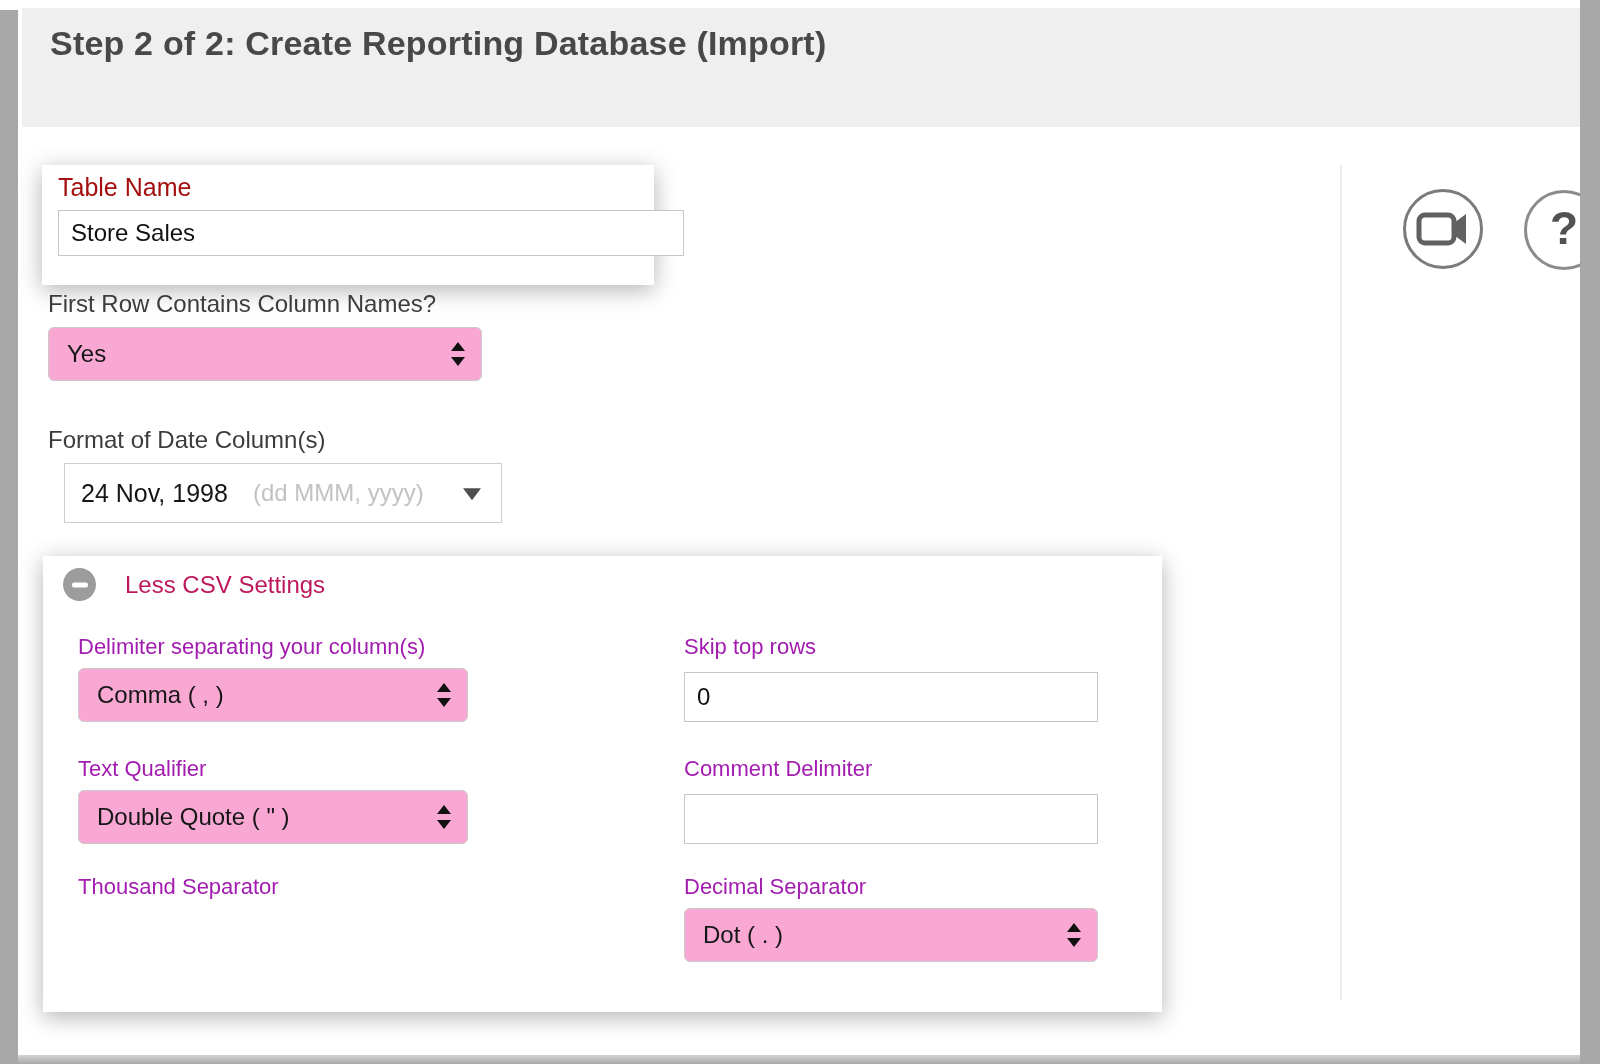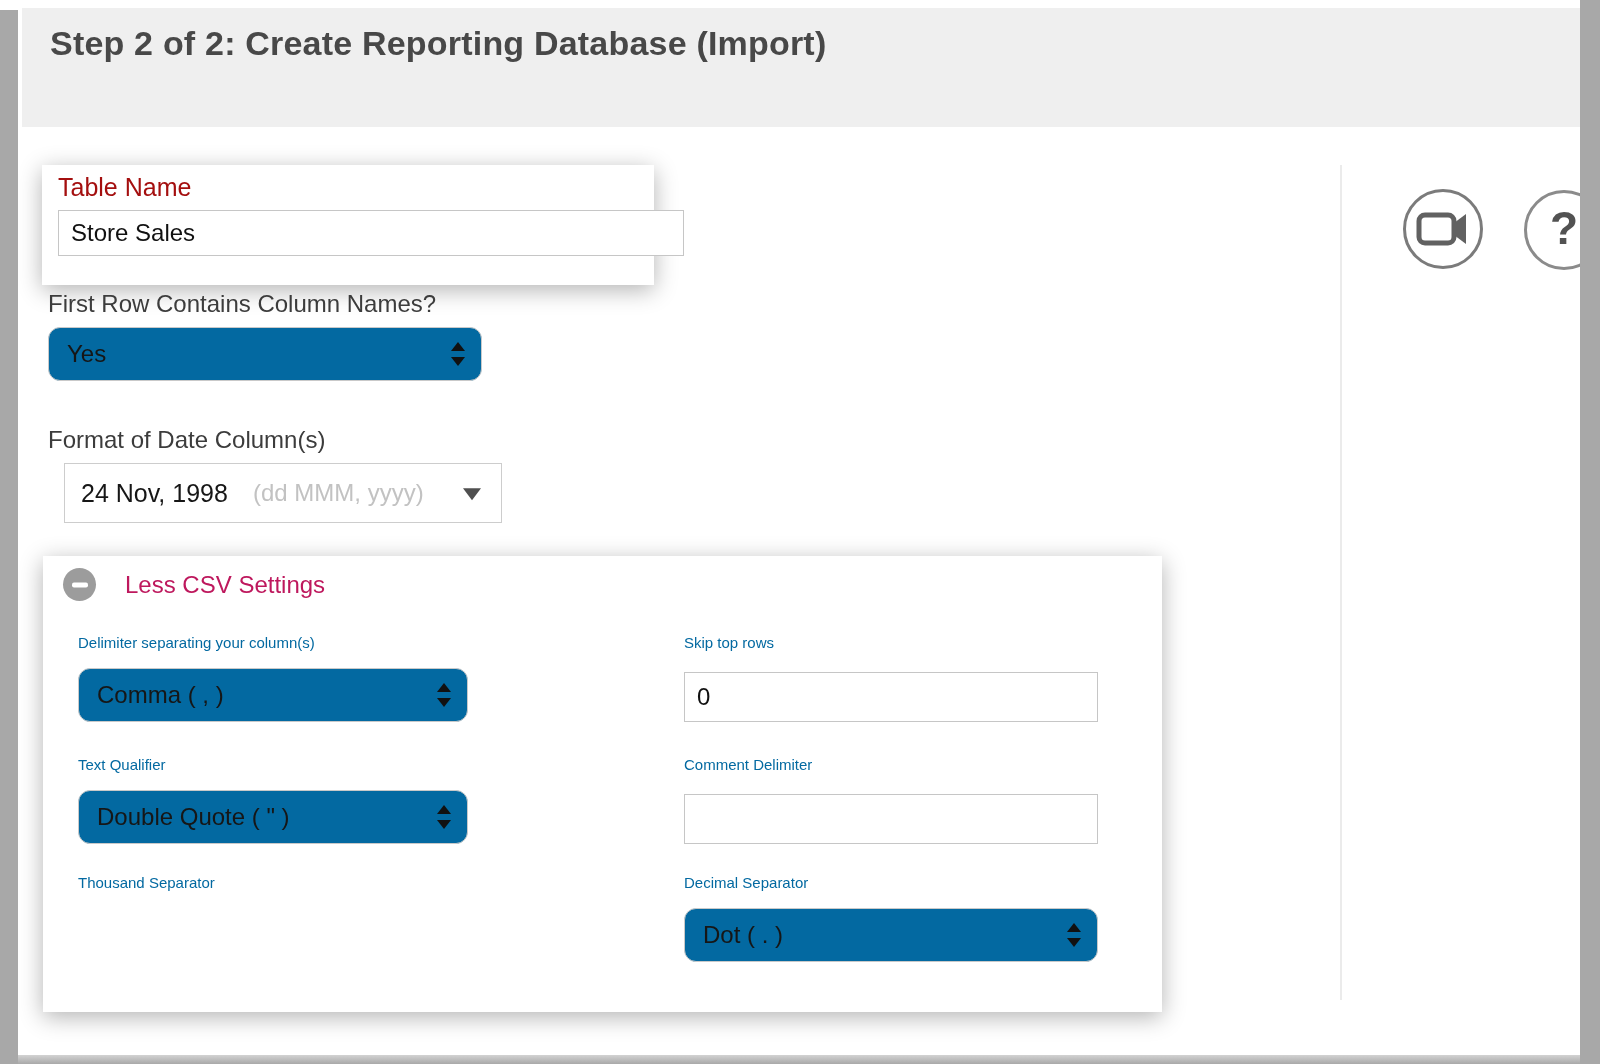--- a/index.html
+++ b/index.html
@@ -24,21 +24,21 @@
     position:absolute; left:28px; top:16px;
     font-size:34px; font-weight:bold; color:#484848; letter-spacing:0.2px;
   }
   .header .subtitle {
     position:absolute; left:28px; top:70px;
     font-size:22px; color:#6a6a6a;
   }
   
   .sec-label { position:absolute; font-size:24px; color:#3c3c3c; }
   .sel {
-    position:absolute; background:#0369a1; border:1px solid #c9c9c9; border-radius:12px;
+    position:absolute; background:#f9a8d4; border:1px solid #c9c9c9; border-radius:6px;
     font-size:24px; color:#161616; cursor:pointer;text-align:center;
   }
   .sel .sel-text { position:absolute; left:18px; top:50%; transform:translateY(-50%); white-space:pre; }
   .spinner { position:absolute; right:16px; top:50%; transform:translateY(-50%); width:14px; height:24px; }
   .spinner .tri-up {
     position:absolute; left:0; top:0; width:0; height:0;
     border-left:7px solid transparent; border-right:7px solid transparent; border-bottom:9px solid #111;
   }
   .spinner .tri-down {
     position:absolute; left:0; bottom:0; width:0; height:0;
@@ -78,21 +78,21 @@
   .csv-toggle { position:absolute; left:20px; top:12px; height:36px; cursor:pointer; }
   .minus-circle {
     position:absolute; left:0; top:0; width:33px; height:33px; border-radius:50%;
     background:#9c9c9c;
   }
   .minus-circle .bar {
     position:absolute; left:50%; top:50%; transform:translate(-50%,-50%);
     width:16px; height:5px; border-radius:2px; background:#fff;
   }
   .csv-toggle .toggle-text { position:absolute; left:62px; top:3px; font-size:24px; color:#be185d; white-space:nowrap; }
-  .csv-lbl { position:absolute; font-size:15px; color:#0369a1; white-space:nowrap; }
+  .csv-lbl { position:absolute; font-size:22px; color:#a21caf; white-space:nowrap; }
   
   .c1 { left:35px; }  .c2 { left:641px; }
   .lr1 { top:78px; }  .lr2 { top:200px; }  .lr3 { top:318px; }
   .sel.csv-sel { width:390px; height:54px; }
   .sr1 { top:112px; } .sr2 { top:234px; } .sr3 { top:352px; }
   .inp.csv-inp { width:414px; height:50px; }
   .ir1 { top:116px; } .ir2 { top:238px; }
   .sel.csv-sel-r { width:414px; height:54px; }
   
   .v-divider { position:absolute; left:1340px; top:165px; width:2px; height:835px; background:#ebebeb; }

